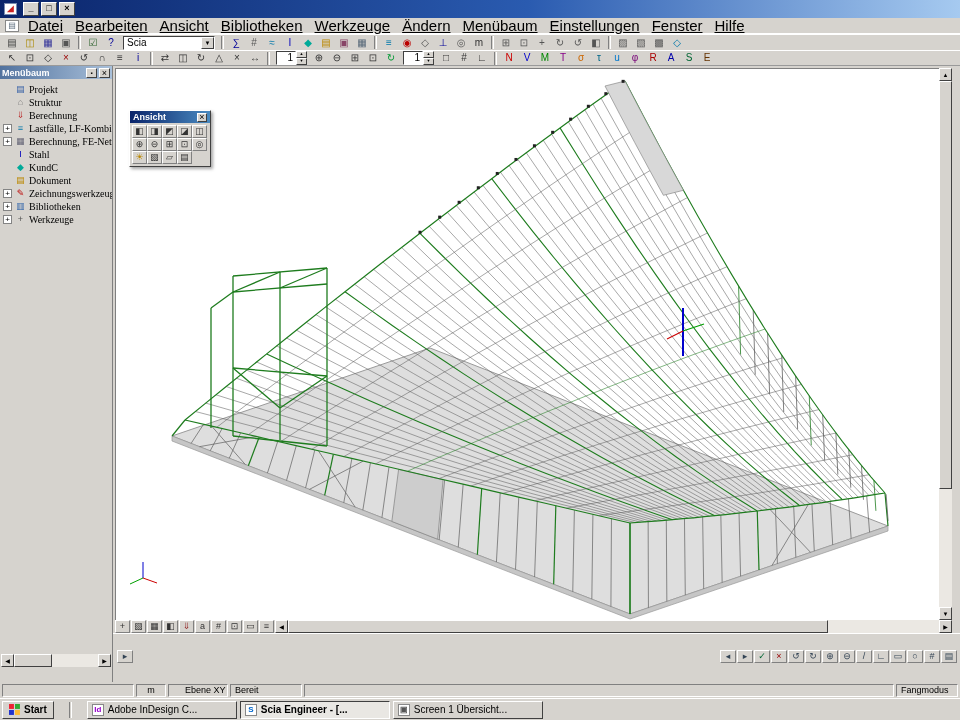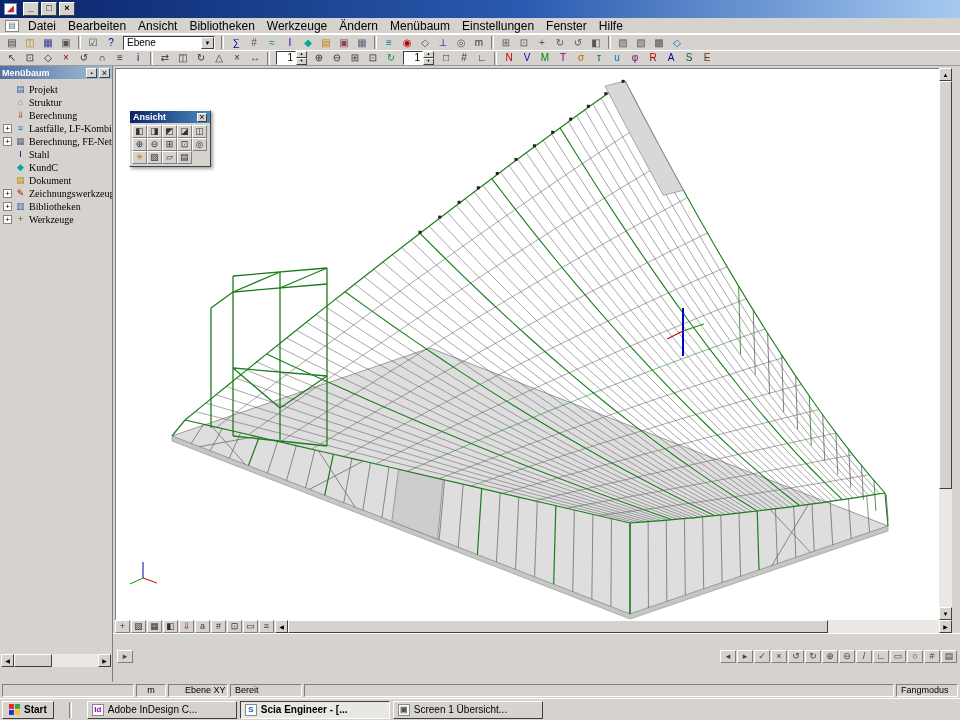--- a/index.html
+++ b/index.html
@@ -21,21 +21,21 @@
   .wb-max::before{content:"□";}
   .wb-close::before{content:"×";}
 
   
   .menubar{position:absolute;left:0;top:18px;width:960px;height:16px;display:flex;align-items:center;
     padding-left:2px;background:#d6d3ce;border-bottom:1px solid #fff;}
   .sysicon{width:14px;height:12px;background:#fff;border:1px solid #888;margin:0 3px;font-size:8px;
     line-height:10px;text-align:center;color:#567;flex:none;}
   .sysicon::before{content:"▤";}
   .menu-host{display:flex;align-items:center;}
-  .menu-item{padding:1px 6px;font-size:12px;}
+  .menu-item{padding:1px 6px;font-size:15px;text-decoration:underline;}
 
   
   .tbrow{position:absolute;left:0;width:960px;height:16px;display:flex;align-items:center;
     padding-left:3px;background:#d6d3ce;border-top:1px solid #fff;}
   .tb1{top:34px;} .tb2{top:50px;border-bottom:1px solid #9a9a9a;}
   .tbgroup{display:flex;align-items:center;}
   .tbi{display:inline-flex;align-items:center;justify-content:center;width:18px;height:15px;
     font-size:10px;flex:none;}
   .tbi .g{line-height:1;}
   .sep{width:3px;height:13px;border-left:1px solid #808080;border-right:1px solid #fff;margin:0 3px;flex:none;}
@@ -190,21 +190,21 @@
     <span class="sep"></span>
     <span class="tbgroup">
       <span class="tbi" style="color: rgb(51, 102, 51);">
           <span class="g">☑</span>
         </span>
         <span class="tbi" style="color: rgb(0, 0, 153);">
           <span class="g">?</span>
         </span>
     </span>
     <span class="combo">
-      <span class="combo-val">Ebene</span>
+      <span class="combo-val">Scia</span>
       <span class="combo-arrow"></span>
     </span>
     <span class="sep"></span>
     <span class="tbgroup">
       <span class="tbi" style="color: rgb(0, 0, 153);">
           <span class="g">∑</span>
         </span>
         <span class="tbi" style="color: rgb(85, 85, 85);">
           <span class="g">#</span>
         </span>

